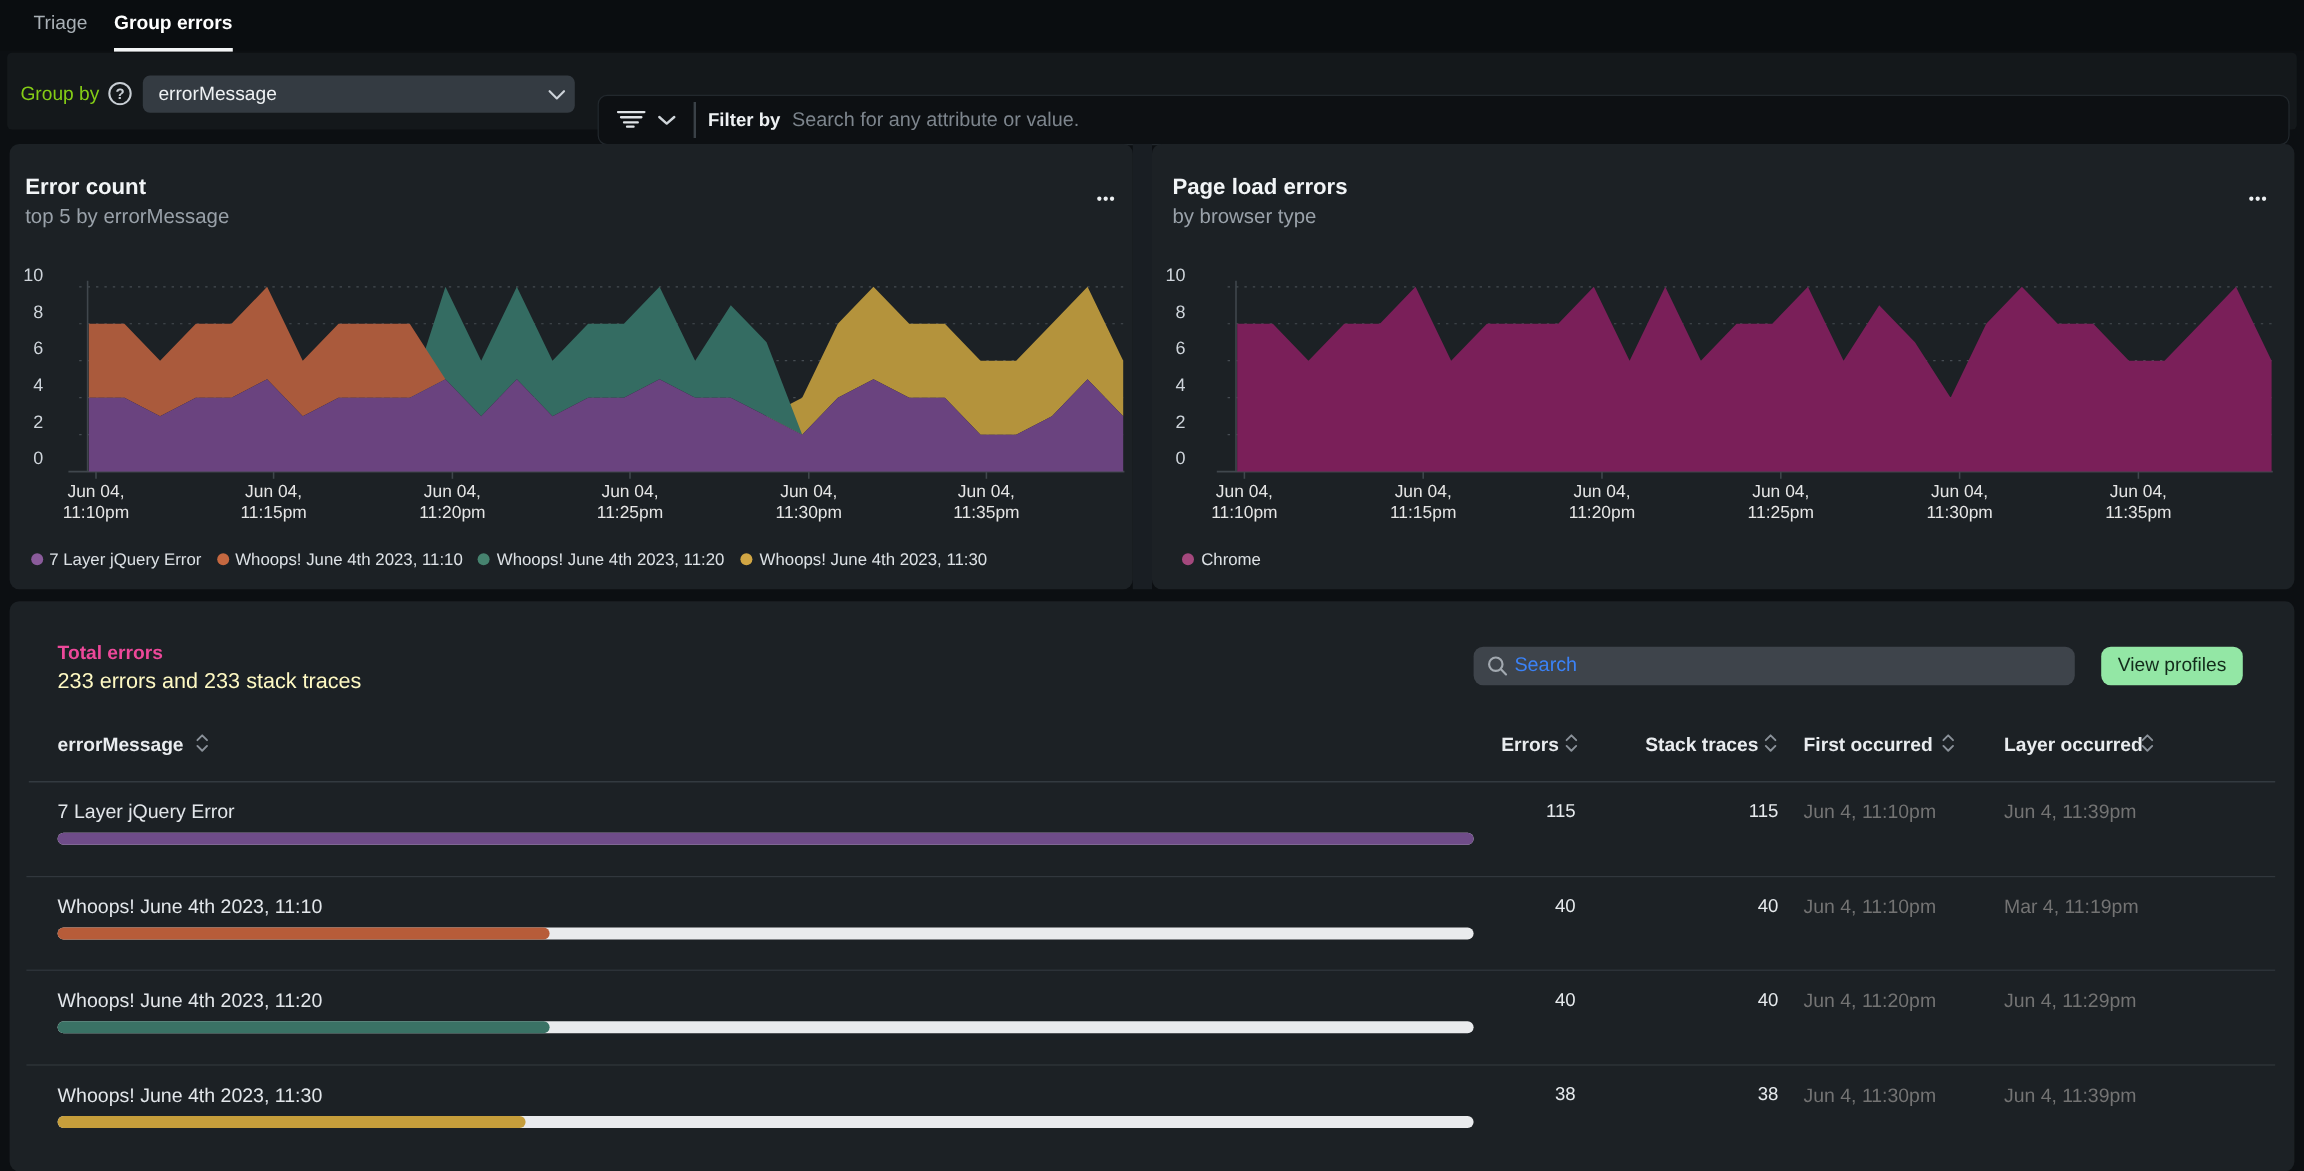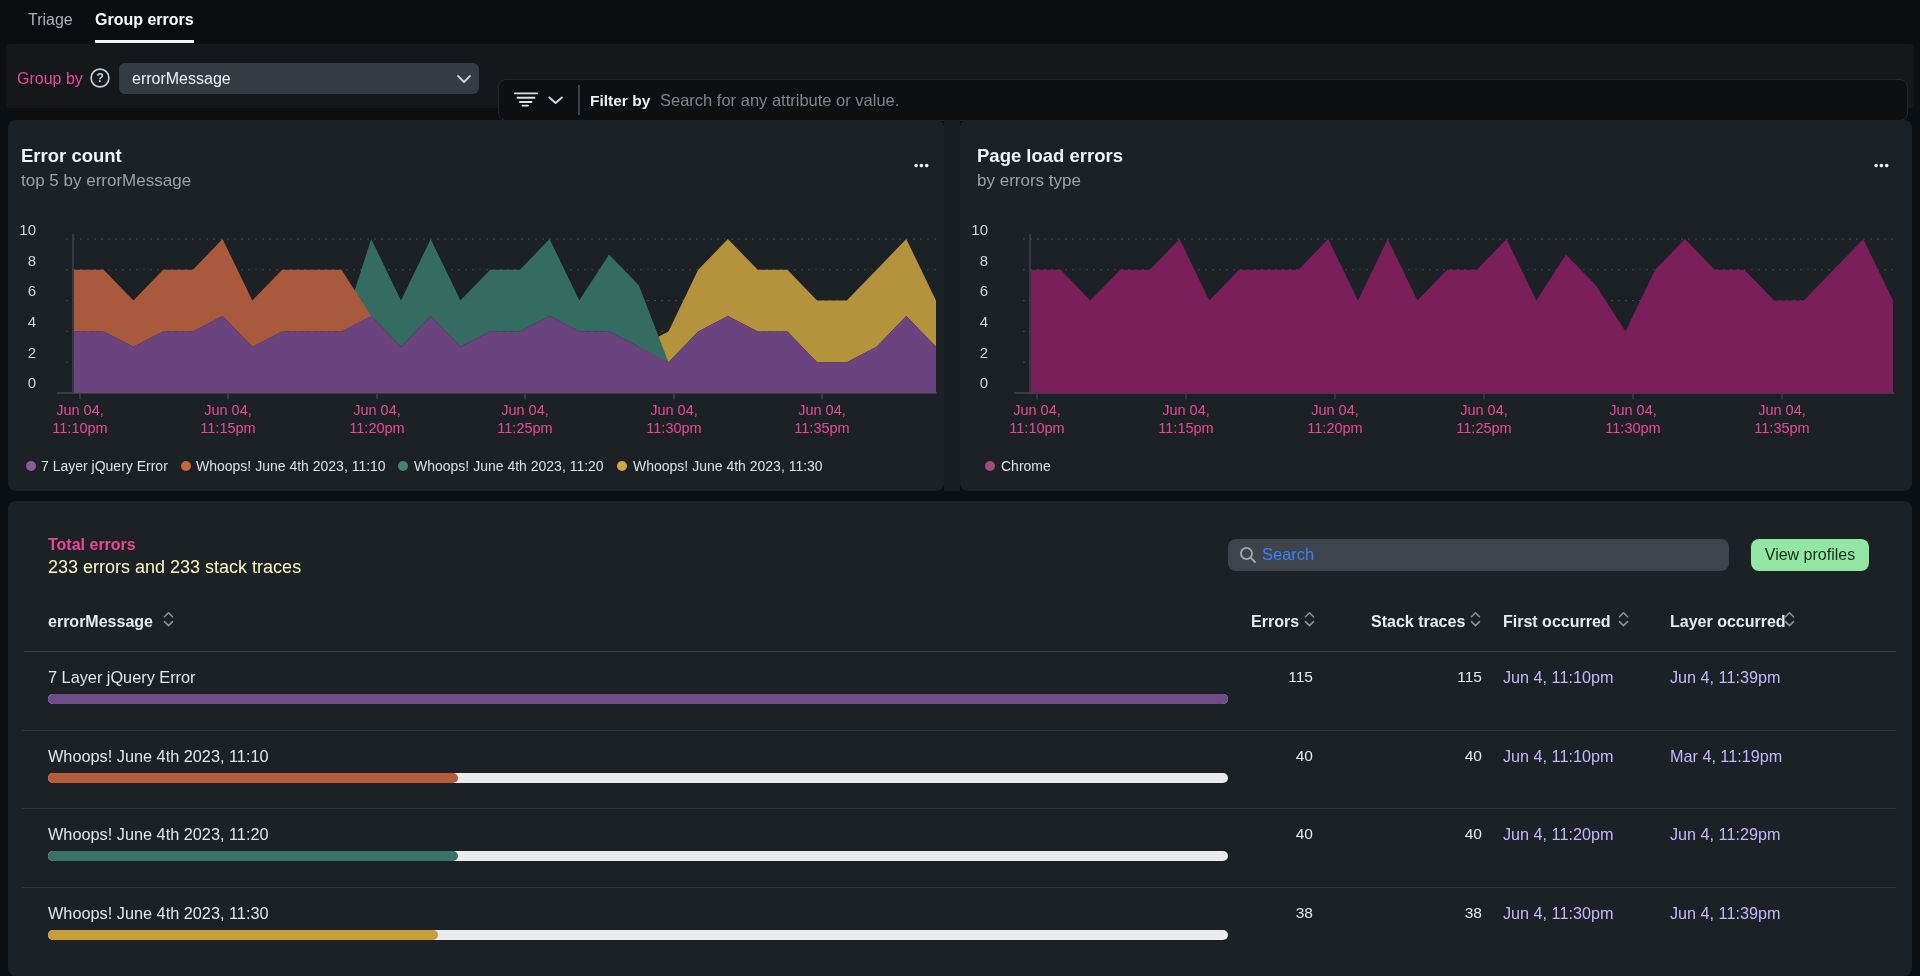--- a/index.html
+++ b/index.html
@@ -2,49 +2,49 @@
 <html><head>
 <meta charset="utf-8">
 <style>
 * { margin:0; padding:0; box-sizing:border-box; }
 html,body { width:1920px; height:976px; background:#0c0f12; font-family:"Liberation Sans",sans-serif; overflow:hidden; }
 #tabbar { position:absolute; left:0; top:0; width:1920px; height:42px; background:#0a0d10; }
 .tab { position:absolute; top:11px; font-size:16px; color:#a9b0b6; }
 .tab.active { color:#ffffff; font-weight:bold; }
 #tabline { position:absolute; left:95px; top:40px; width:99px; height:3px; background:#f3f5f6; }
 #controls { position:absolute; left:6px; top:44px; width:1908px; height:64px; background:#14181b; border-radius:4px; }
-#groupby { position:absolute; left:17px; top:70px; font-size:16px; color:#ec4899; }
+#groupby { position:absolute; left:17px; top:70px; font-size:16px; color:#84cc16; }
 #qmark { position:absolute; left:90px; top:68px; width:20px; height:20px; }
 #dropdown { position:absolute; left:119px; top:63px; width:360px; height:31px; background:#343b42; border-radius:6px; color:#eef1f3; font-size:16px; line-height:31px; padding-left:13px; }
 #dd-chev { position:absolute; left:452px; top:63px; width:24px; height:31px; }
 #filterbox { position:absolute; left:498px; top:57px; width:1410px; height:42px; background:#0d1013; border:1px solid #22282d; border-radius:8px;margin-top:22px; }
 #filterbox .vsep { position:absolute; left:79px; top:5px; width:1.5px; height:30px; background:#3a4147; }
 #filterlabel { position:absolute; left:91px; top:12px; font-size:15.5px; font-weight:bold; color:#eef1f3; }
 #filterph { position:absolute; left:161px; top:11px; font-size:16.5px; color:#7d858d; }
 .card { position:absolute; background:#1c2125; border-radius:8px; }
 #cardL { left:8px; top:120px; width:936px; height:371px; }
 #cardR { left:960px; top:120px; width:952px; height:371px; }
 #cardB { left:8px; top:501px; width:1904px; height:475px; }
 .ctitle { position:absolute; font-size:18.5px; font-weight:bold; color:#f2f5f7; }
 .csub { position:absolute; font-size:17px; color:#99a1a9; }
 .ylab { position:absolute; width:30px; text-align:right; font-size:15px; color:#ced4da; }
-.xlab { position:absolute; width:120px; text-align:center; font-size:14.5px; color:#ec4899; line-height:17.5px; }
+.xlab { position:absolute; width:120px; text-align:center; font-size:14.5px; color:#e5e5e5; line-height:17.5px; }
 .leg { position:absolute; font-size:14px; color:#dce1e5; }
 .legdot { position:absolute; width:10px; height:10px; border-radius:50%; }
 #totalerrors { position:absolute; left:48px; top:536px; font-size:16px; font-weight:bold; color:#ec4899; }
 #totalsub { position:absolute; left:48px; top:557px; font-size:18px; color:#fef9c3; }
 #searchbox { position:absolute; left:1228px; top:539px; width:501px; height:32px; background:#3e444b; border-radius:8px; }
 #searchph { position:absolute; left:1262px; top:545px; font-size:16.5px; color:#3b82f6; }
 #viewbtn { position:absolute; left:1751px; top:539px; width:118px; height:32px; background:#93e7a5; border-radius:8px; color:#132c1b; font-size:16px; font-weight:500; text-align:center; line-height:32px; }
 .hdr { position:absolute; top:613px; font-size:16px; font-weight:bold; color:#e9ecef; }
 #hdrline { position:absolute; left:24px; top:651px; width:1872px; height:1px; background:#3a4147; }
 .rowsep { position:absolute; left:22px; width:1874px; height:1px; background:#31373d; }
 .rowtitle { position:absolute; left:48px; font-size:16.3px; color:#e2e6ea; }
 .rownum { position:absolute; width:80px; text-align:right; font-size:15.5px; color:#e6eaed; }
-.rowdate { position:absolute; font-size:16.2px; color:#c4b5fd; }
+.rowdate { position:absolute; font-size:16.2px; color:#737373; }
 .bartrack { position:absolute; left:48px; width:1180px; height:10px; background:#e9ebed; border-radius:5px; }
 .barfill { position:absolute; left:48px; height:10px; border-radius:5px; }
 .sorticon { position:absolute; width:13px; height:16px; }
 </style>
 </head>
 <body>
 <div id="tabbar"></div>
 <div class="tab" style="left:28px;">Triage</div>
 <div class="tab active" style="left:95px;">Group errors</div>
 <div id="tabline"></div>
@@ -120,21 +120,21 @@
 <div class="legdot" style="left:26px; top:461px; background:#8A5B9B;"></div>
 <div class="leg" style="left:41px; top:458px;">7 Layer jQuery Error</div>
 <div class="legdot" style="left:181px; top:461px; background:#C56840;"></div>
 <div class="leg" style="left:196px; top:458px;">Whoops! June 4th 2023, 11:10</div>
 <div class="legdot" style="left:398px; top:461px; background:#46836F;"></div>
 <div class="leg" style="left:414px; top:458px;">Whoops! June 4th 2023, 11:20</div>
 <div class="legdot" style="left:617px; top:461px; background:#D1A644;"></div>
 <div class="leg" style="left:633px; top:458px;">Whoops! June 4th 2023, 11:30</div>
 
 <div class="ctitle" style="left:977px; top:145px;">Page load errors</div>
-<div class="csub" style="left:977px; top:171px;">by errors type</div>
+<div class="csub" style="left:977px; top:171px;">by browser type</div>
 <svg style="position:absolute;left:1873px;top:162px;" width="18" height="8" viewBox="0 0 18 8">
     <circle cx="3.1" cy="3.6" r="1.8" fill="#eceff1"></circle>
     <circle cx="8.4" cy="3.6" r="1.8" fill="#eceff1"></circle>
     <circle cx="13.7" cy="3.6" r="1.8" fill="#eceff1"></circle>
   </svg>
 <svg style="position:absolute; left:960px; top:120px;" width="952" height="371" viewBox="0 0 952 371">
 <g stroke="#454c52" stroke-width="1" stroke-dasharray="2 5">
 <line x1="63" y1="119" x2="934" y2="119"></line>
 <line x1="63" y1="149.8" x2="934" y2="149.8"></line>
 <line x1="63" y1="180.6" x2="934" y2="180.6"></line>

